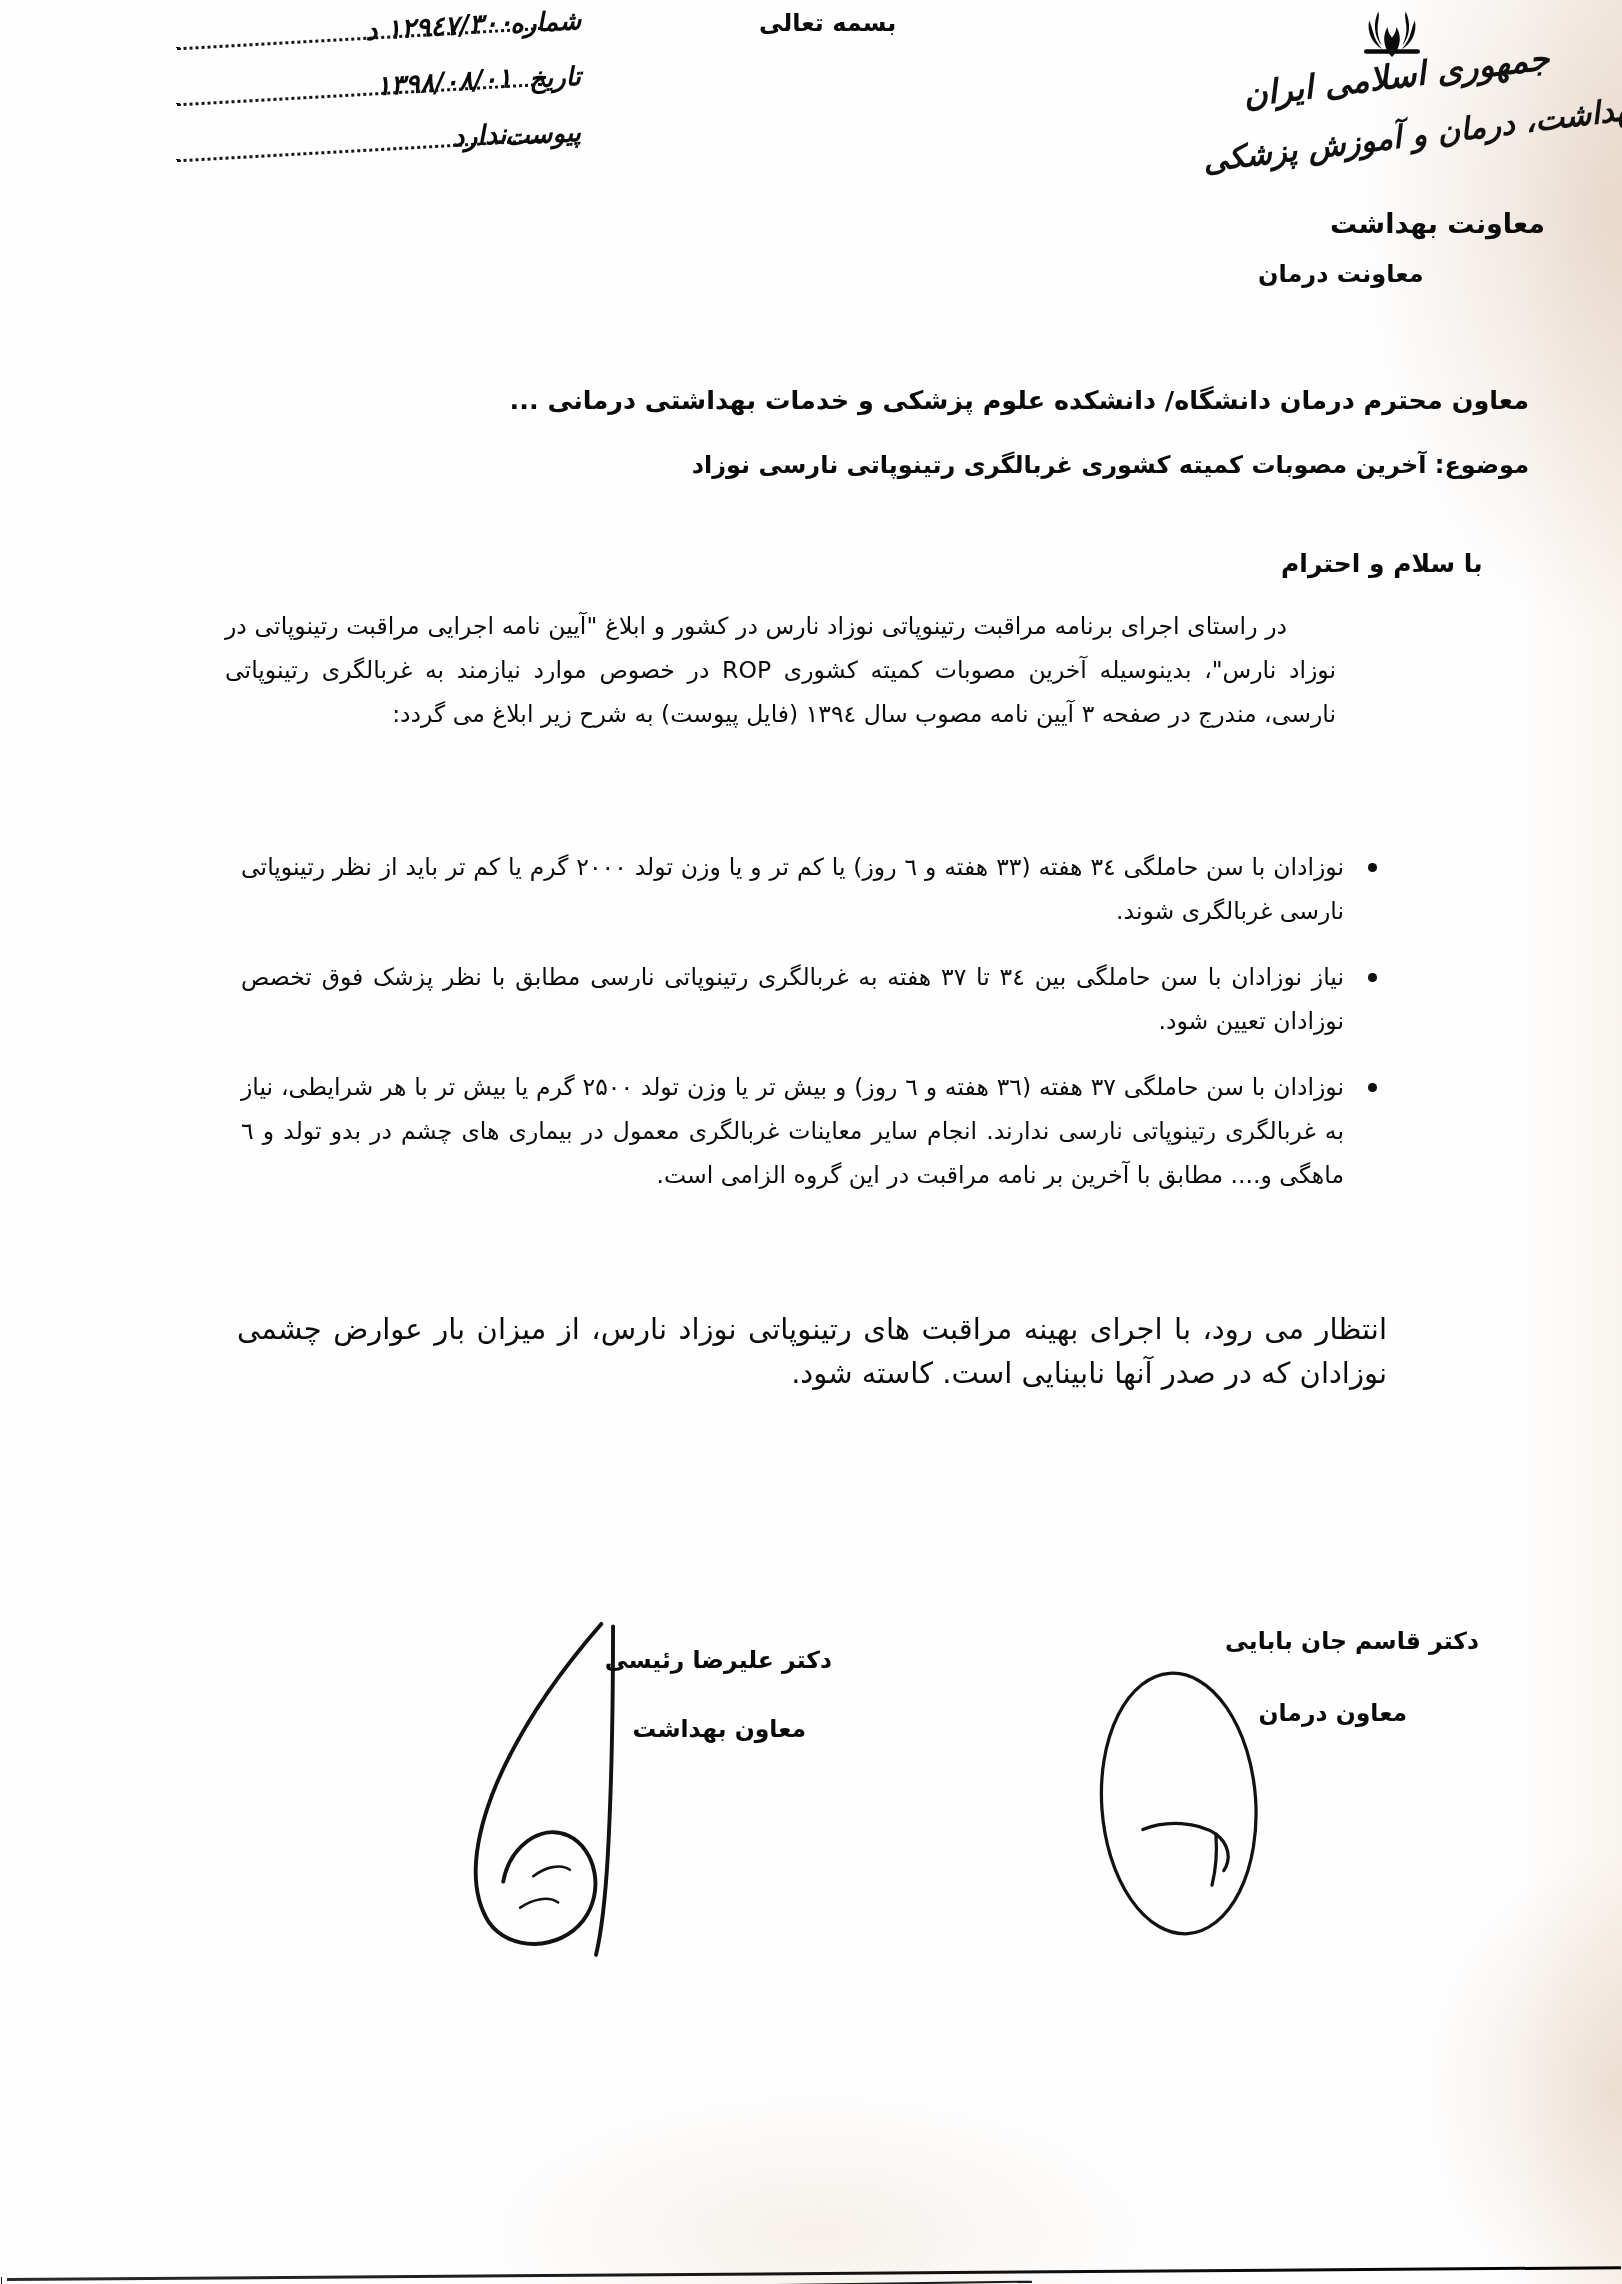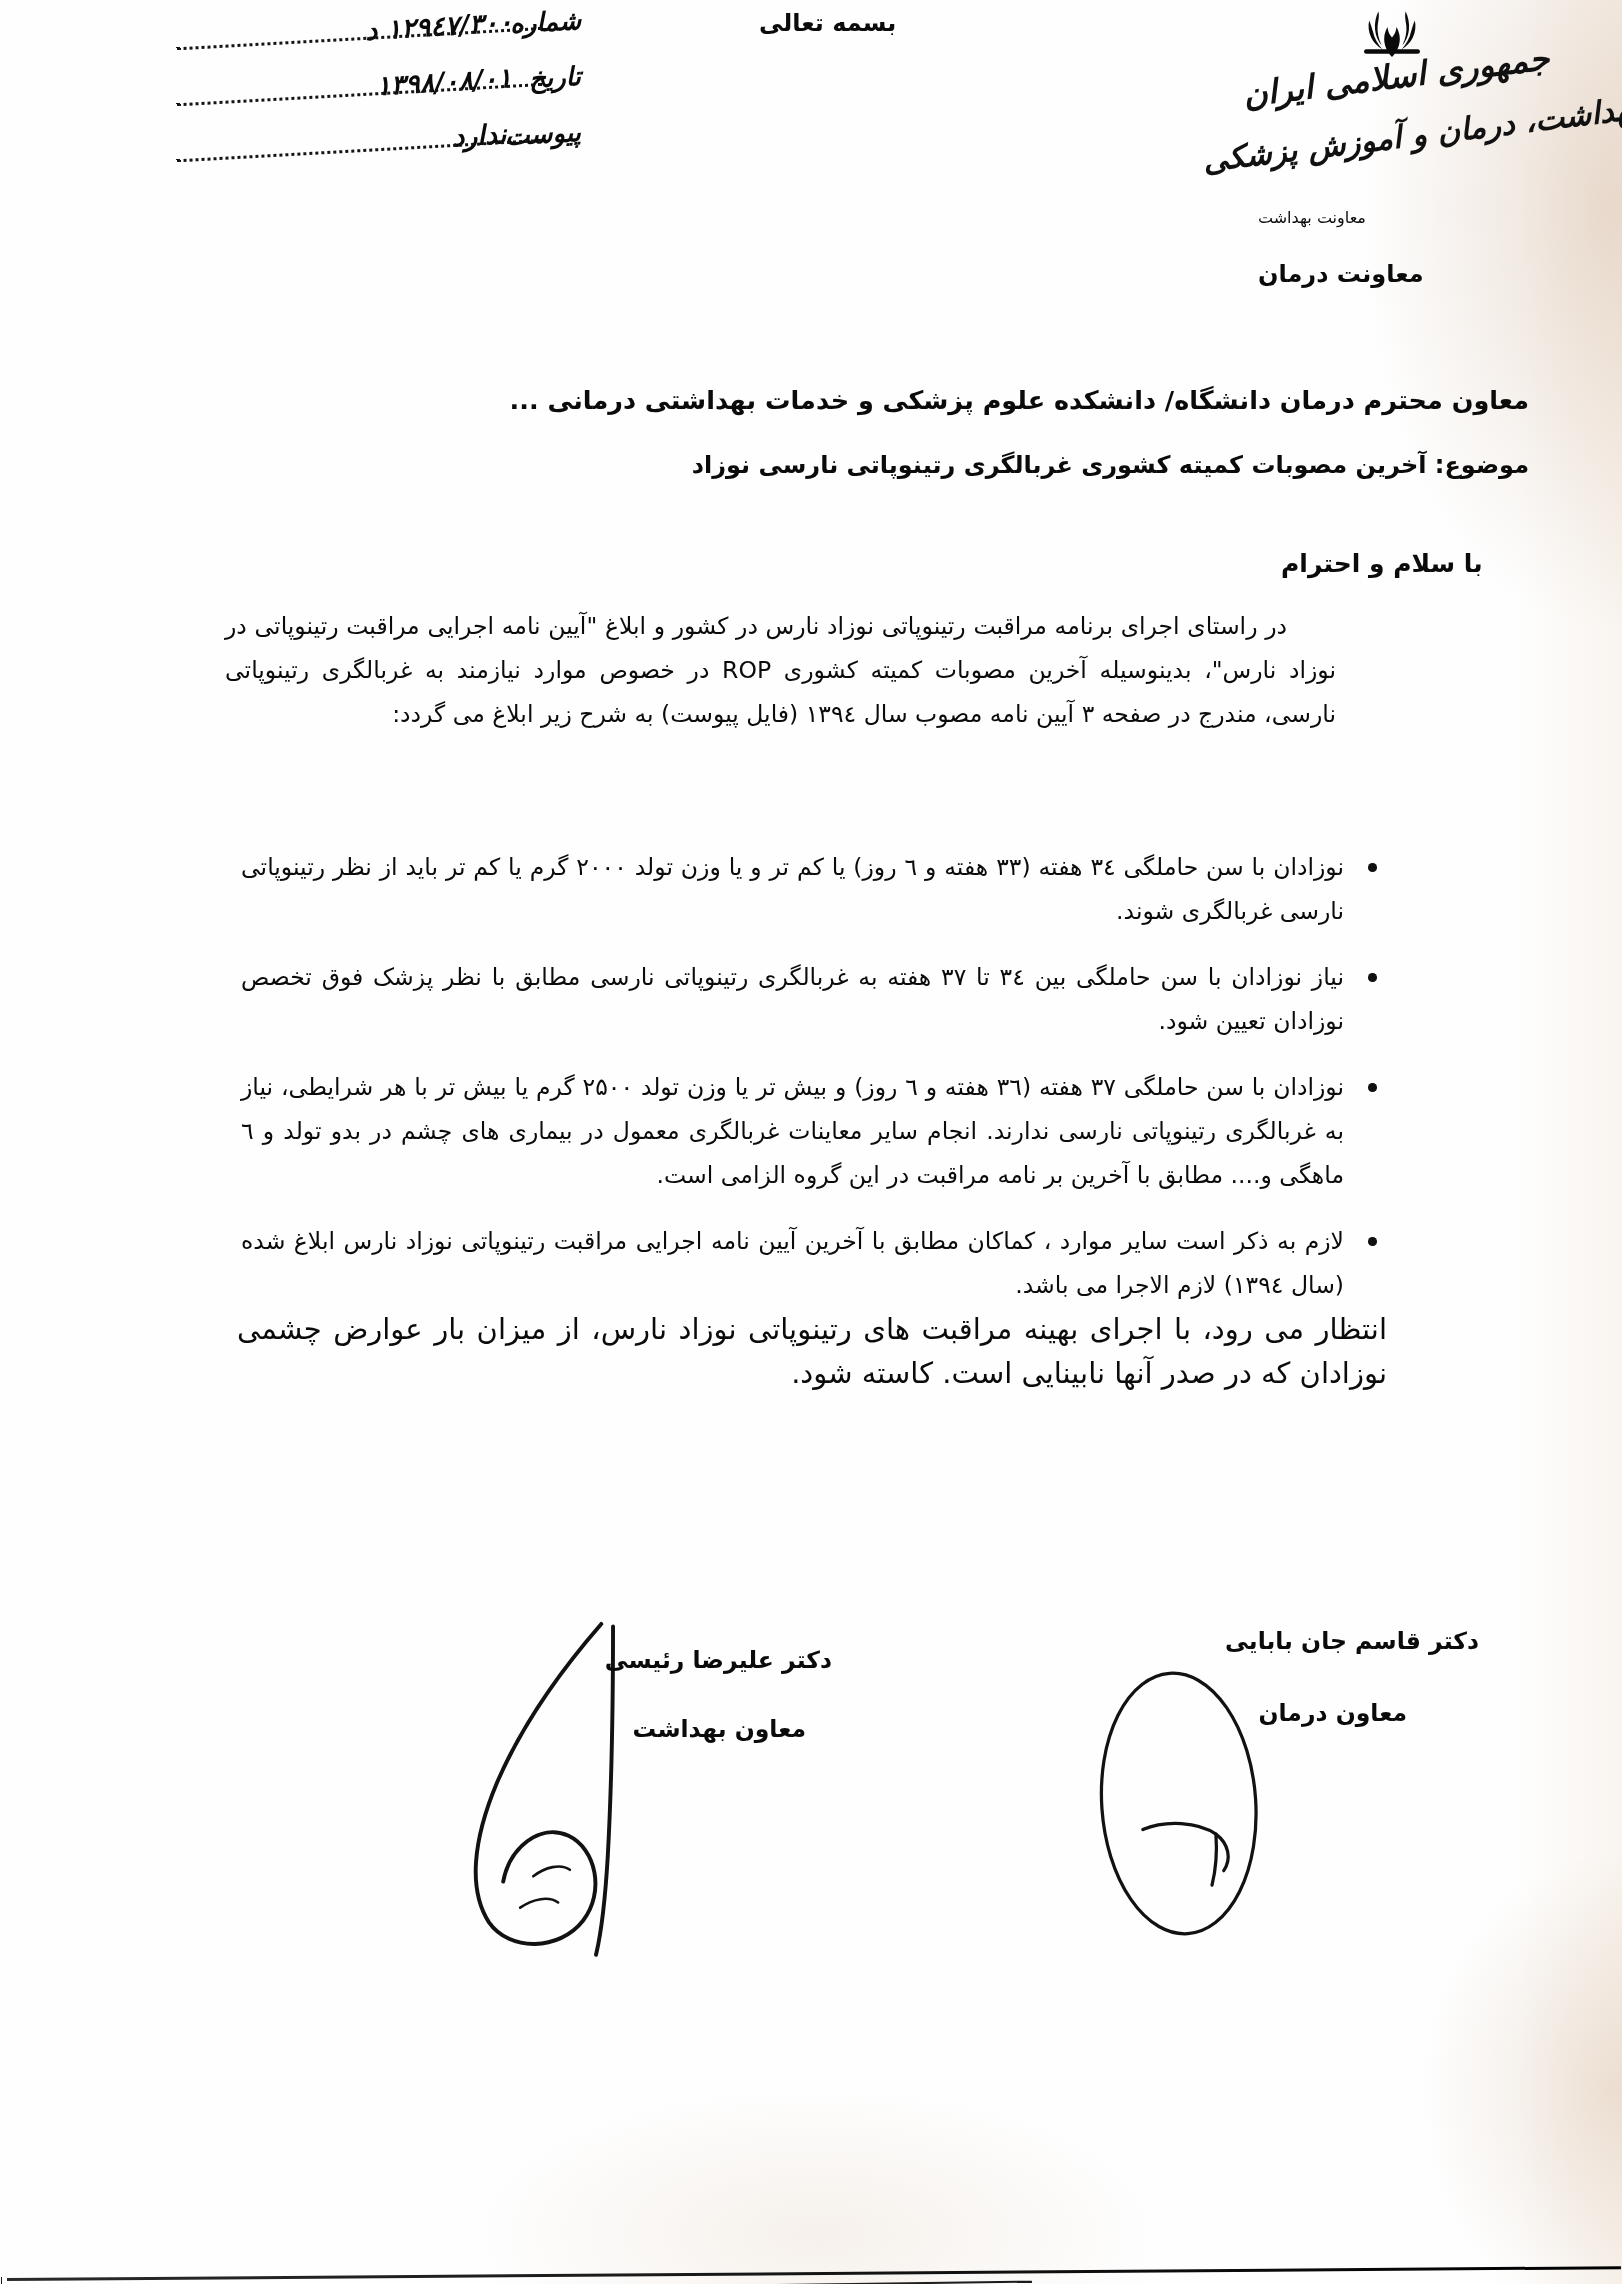--- a/index.html
+++ b/index.html
@@ -57,21 +57,21 @@
   #emblem{left:1356px;top:1.3px;width:72px;height:56px;}
   .lh-line{
     position:absolute;
     font-family:"DejaVu Serif","Liberation Serif",serif;
     font-weight:bold;font-style:italic;color:#111;
     white-space:nowrap;
   }
   #lh1{left:1241px;top:38px;font-size:33px;transform:rotate(-7deg);transform-origin:right center;letter-spacing:-1.3px;}
   #lh2{left:1199px;top:78px;font-size:31px;transform:rotate(-7deg);transform-origin:right center;letter-spacing:-1.3px;}
 
-  #dep1{left:1258px;top:208px;font-size:16px;font-weight:normal;}
+  #dep1{left:1330px;top:208px;font-size:27px;font-weight:bold;}
   #dep2{left:1258px;top:260px;font-size:24px;font-weight:bold;}
 
   
   #addressee{left:497px;top:385px;width:1032px;text-align:right;font-size:25.5px;font-weight:bold;}
   #subject{left:627px;top:451px;width:902px;font-size:24px;font-weight:bold;}
   #greeting{left:1281px;top:549px;font-size:25px;font-weight:bold;}
 
   
   #intro{
     left:225px;top:604px;width:1111px;
@@ -169,21 +169,20 @@
 <div id="subject" class="abs rtl">موضوع: آخرین مصوبات کمیته کشوری غربالگری رتینوپاتی نارسی نوزاد</div>
 
 <div id="greeting" class="abs rtl">با سلام و احترام</div>
 
 <div id="intro" class="abs rtl body-txt">در راستای اجرای برنامه مراقبت رتینوپاتی نوزاد نارس در کشور و ابلاغ "آیین نامه اجرایی مراقبت رتینوپاتی در نوزاد نارس"، بدینوسیله آخرین مصوبات کمیته کشوری ROP در خصوص موارد نیازمند به غربالگری رتینوپاتی نارسی، مندرج در صفحه ۳ آیین نامه مصوب سال ۱۳۹٤ (فایل پیوست) به شرح زیر ابلاغ می گردد:</div>
 
 <ul id="bullets" class="abs rtl">
   <li>نوزادان با سن حاملگی ۳٤ هفته (۳۳ هفته و ٦ روز) یا کم تر و یا وزن تولد ۲۰۰۰ گرم یا کم تر باید از نظر رتینوپاتی نارسی غربالگری شوند.</li>
   <li>نیاز نوزادان با سن حاملگی بین ۳٤ تا ۳۷ هفته به غربالگری رتینوپاتی نارسی مطابق با نظر  پزشک فوق تخصص نوزادان تعیین شود.</li>
   <li>نوزادان با سن حاملگی ۳۷ هفته (۳٦ هفته و ٦ روز) و بیش تر یا وزن تولد ۲۵۰۰ گرم یا بیش تر با هر شرایطی، نیاز به غربالگری رتینوپاتی نارسی ندارند. انجام سایر معاینات غربالگری معمول در بیماری های چشم در بدو تولد و ٦ ماهگی و.... مطابق با آخرین بر نامه مراقبت در این گروه الزامی است.</li>
-  <li>لازم به ذکر است سایر موارد ، کماکان مطابق با آخرین آیین نامه اجرایی مراقبت رتینوپاتی نوزاد نارس ابلاغ شده (سال ۱۳۹٤) لازم الاجرا می باشد.</li>
 </ul>
 
 <div id="closing" class="abs rtl body-txt">انتظار می رود، با اجرای بهینه مراقبت های رتینوپاتی نوزاد نارس، از میزان بار عوارض چشمی نوزادان که در صدر آنها نابینایی است. کاسته شود.</div>
 
 <div class="ink" style="left:1045px;top:1663px;width:274px;height:281px;">
   <svg viewBox="0 0 420 430" width="274" height="281" aria-hidden="true">
     <g fill="none" stroke="#121212" stroke-width="5" stroke-linecap="round">
       <ellipse cx="205" cy="215" rx="118" ry="200" transform="rotate(-4 205 215)"></ellipse>
       <path d="M150 255 C185 240 235 243 262 262 C282 277 286 300 274 318"></path>
       <path d="M262 262 C264 290 262 316 256 340"></path>

